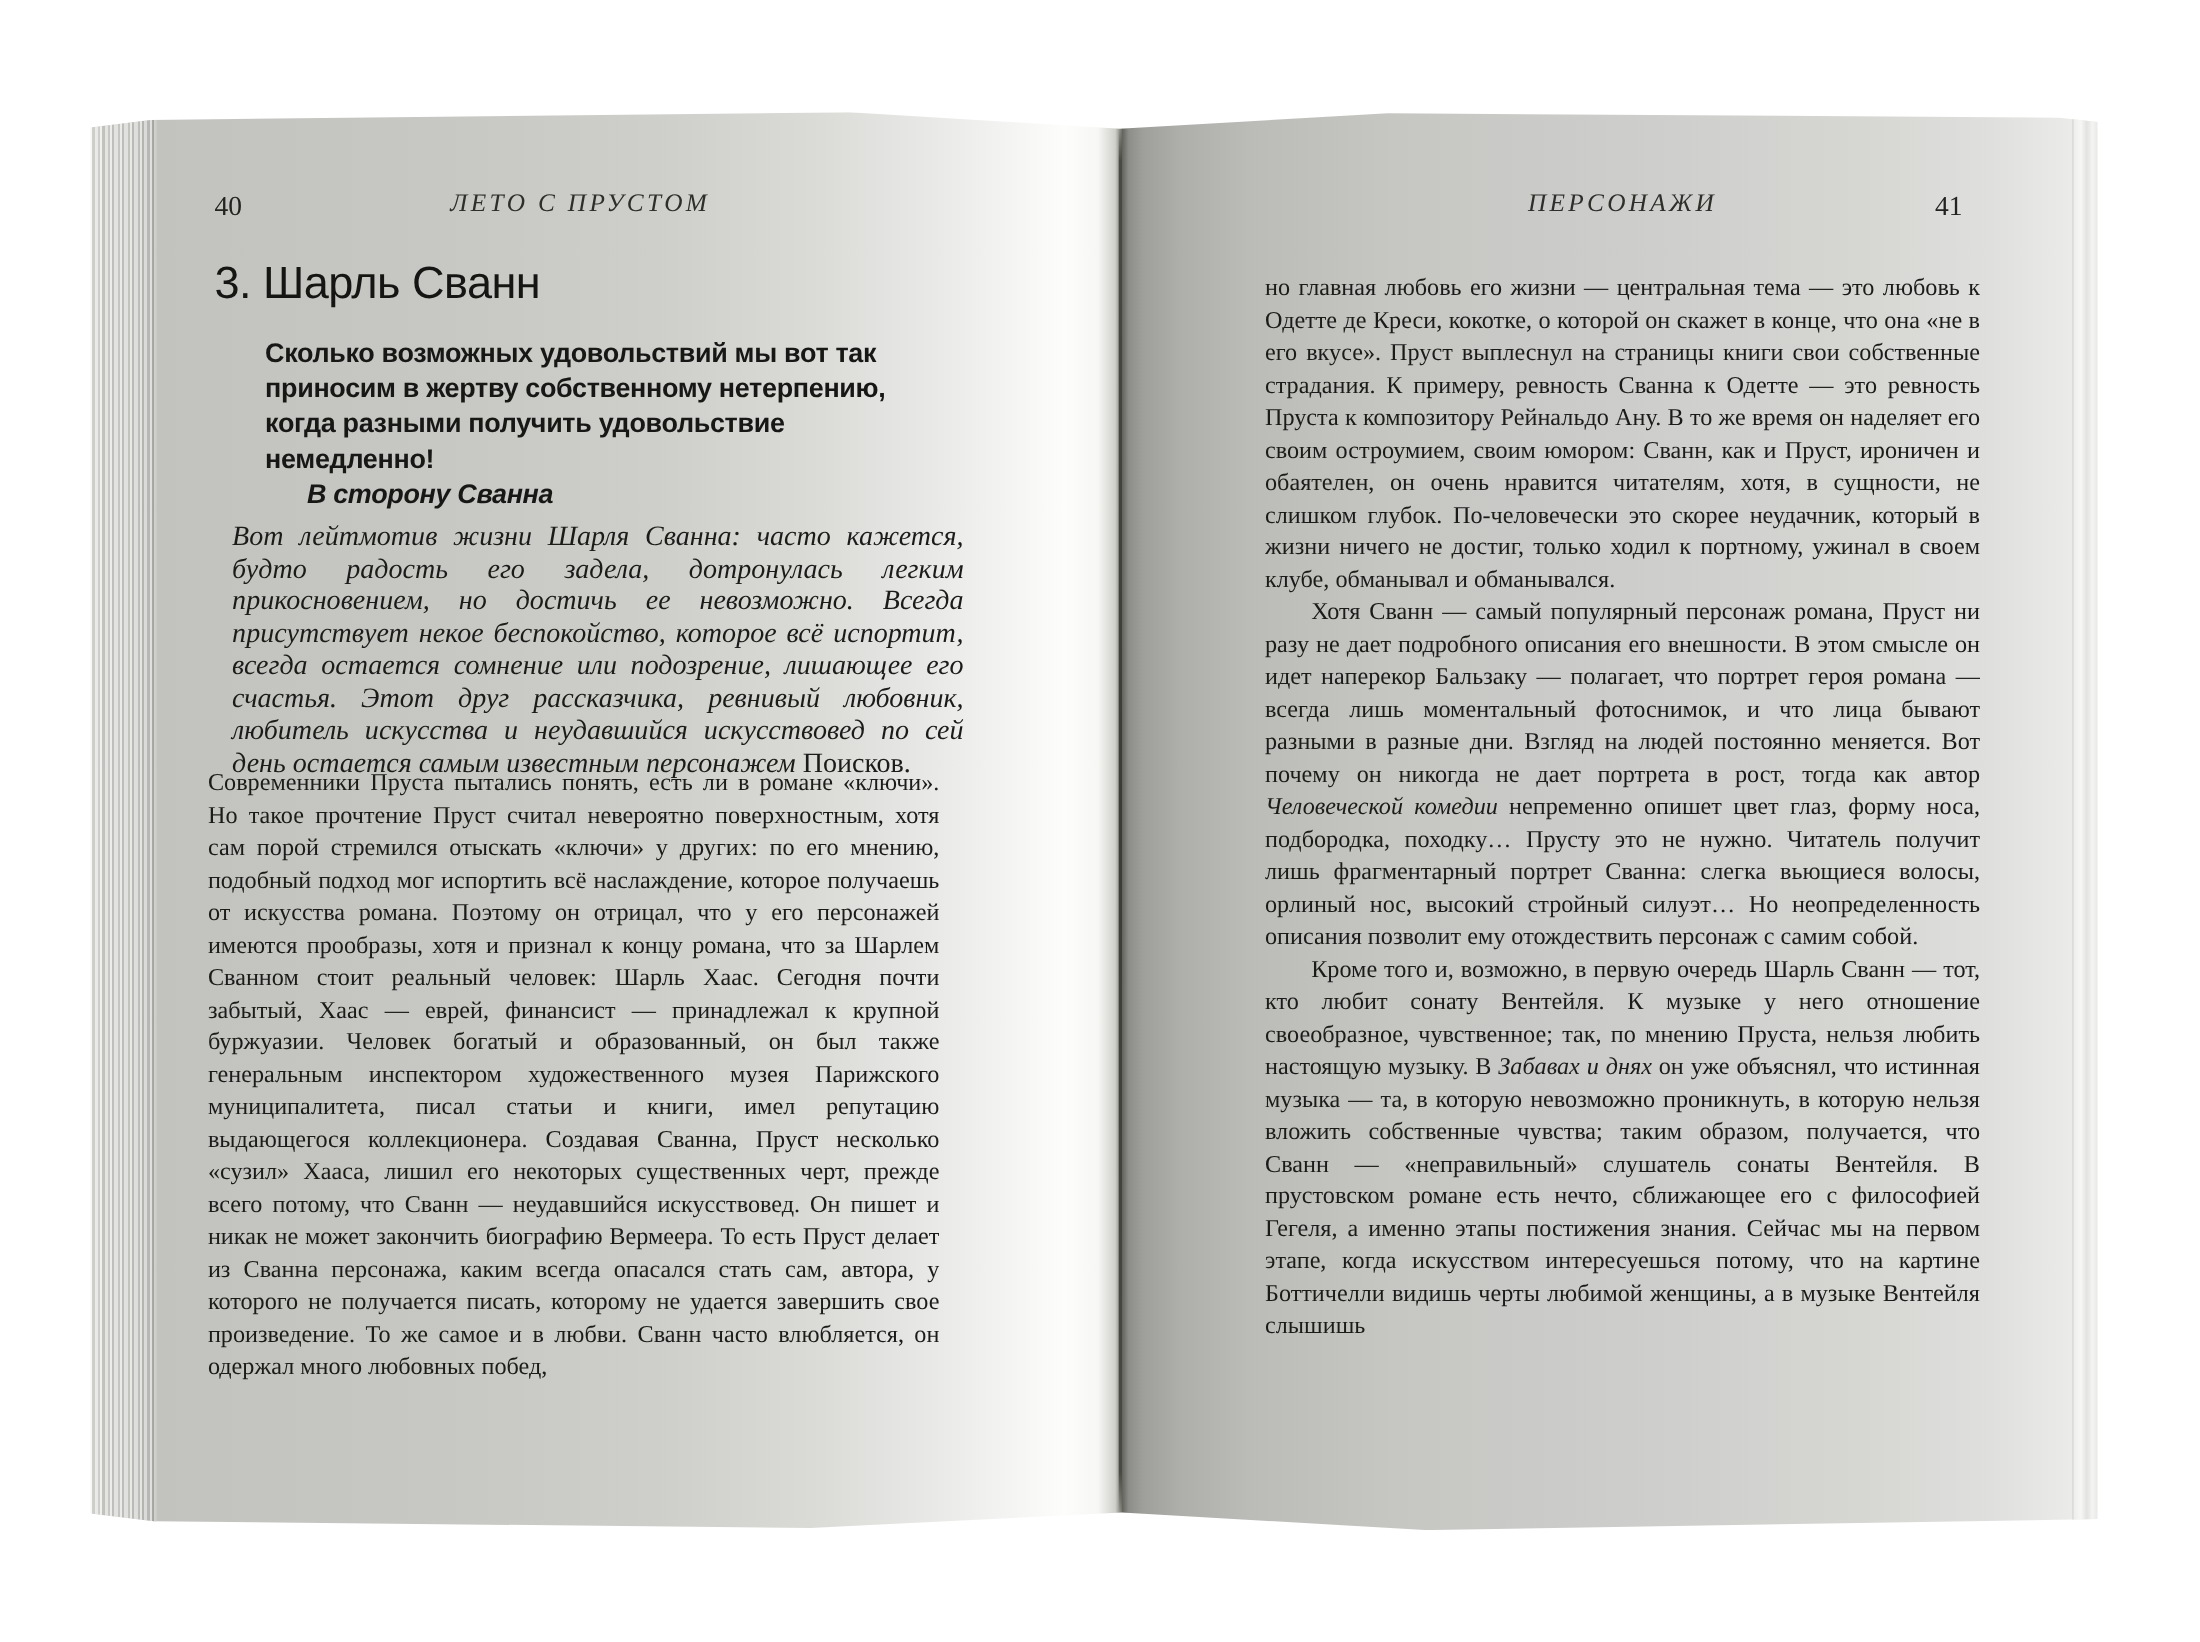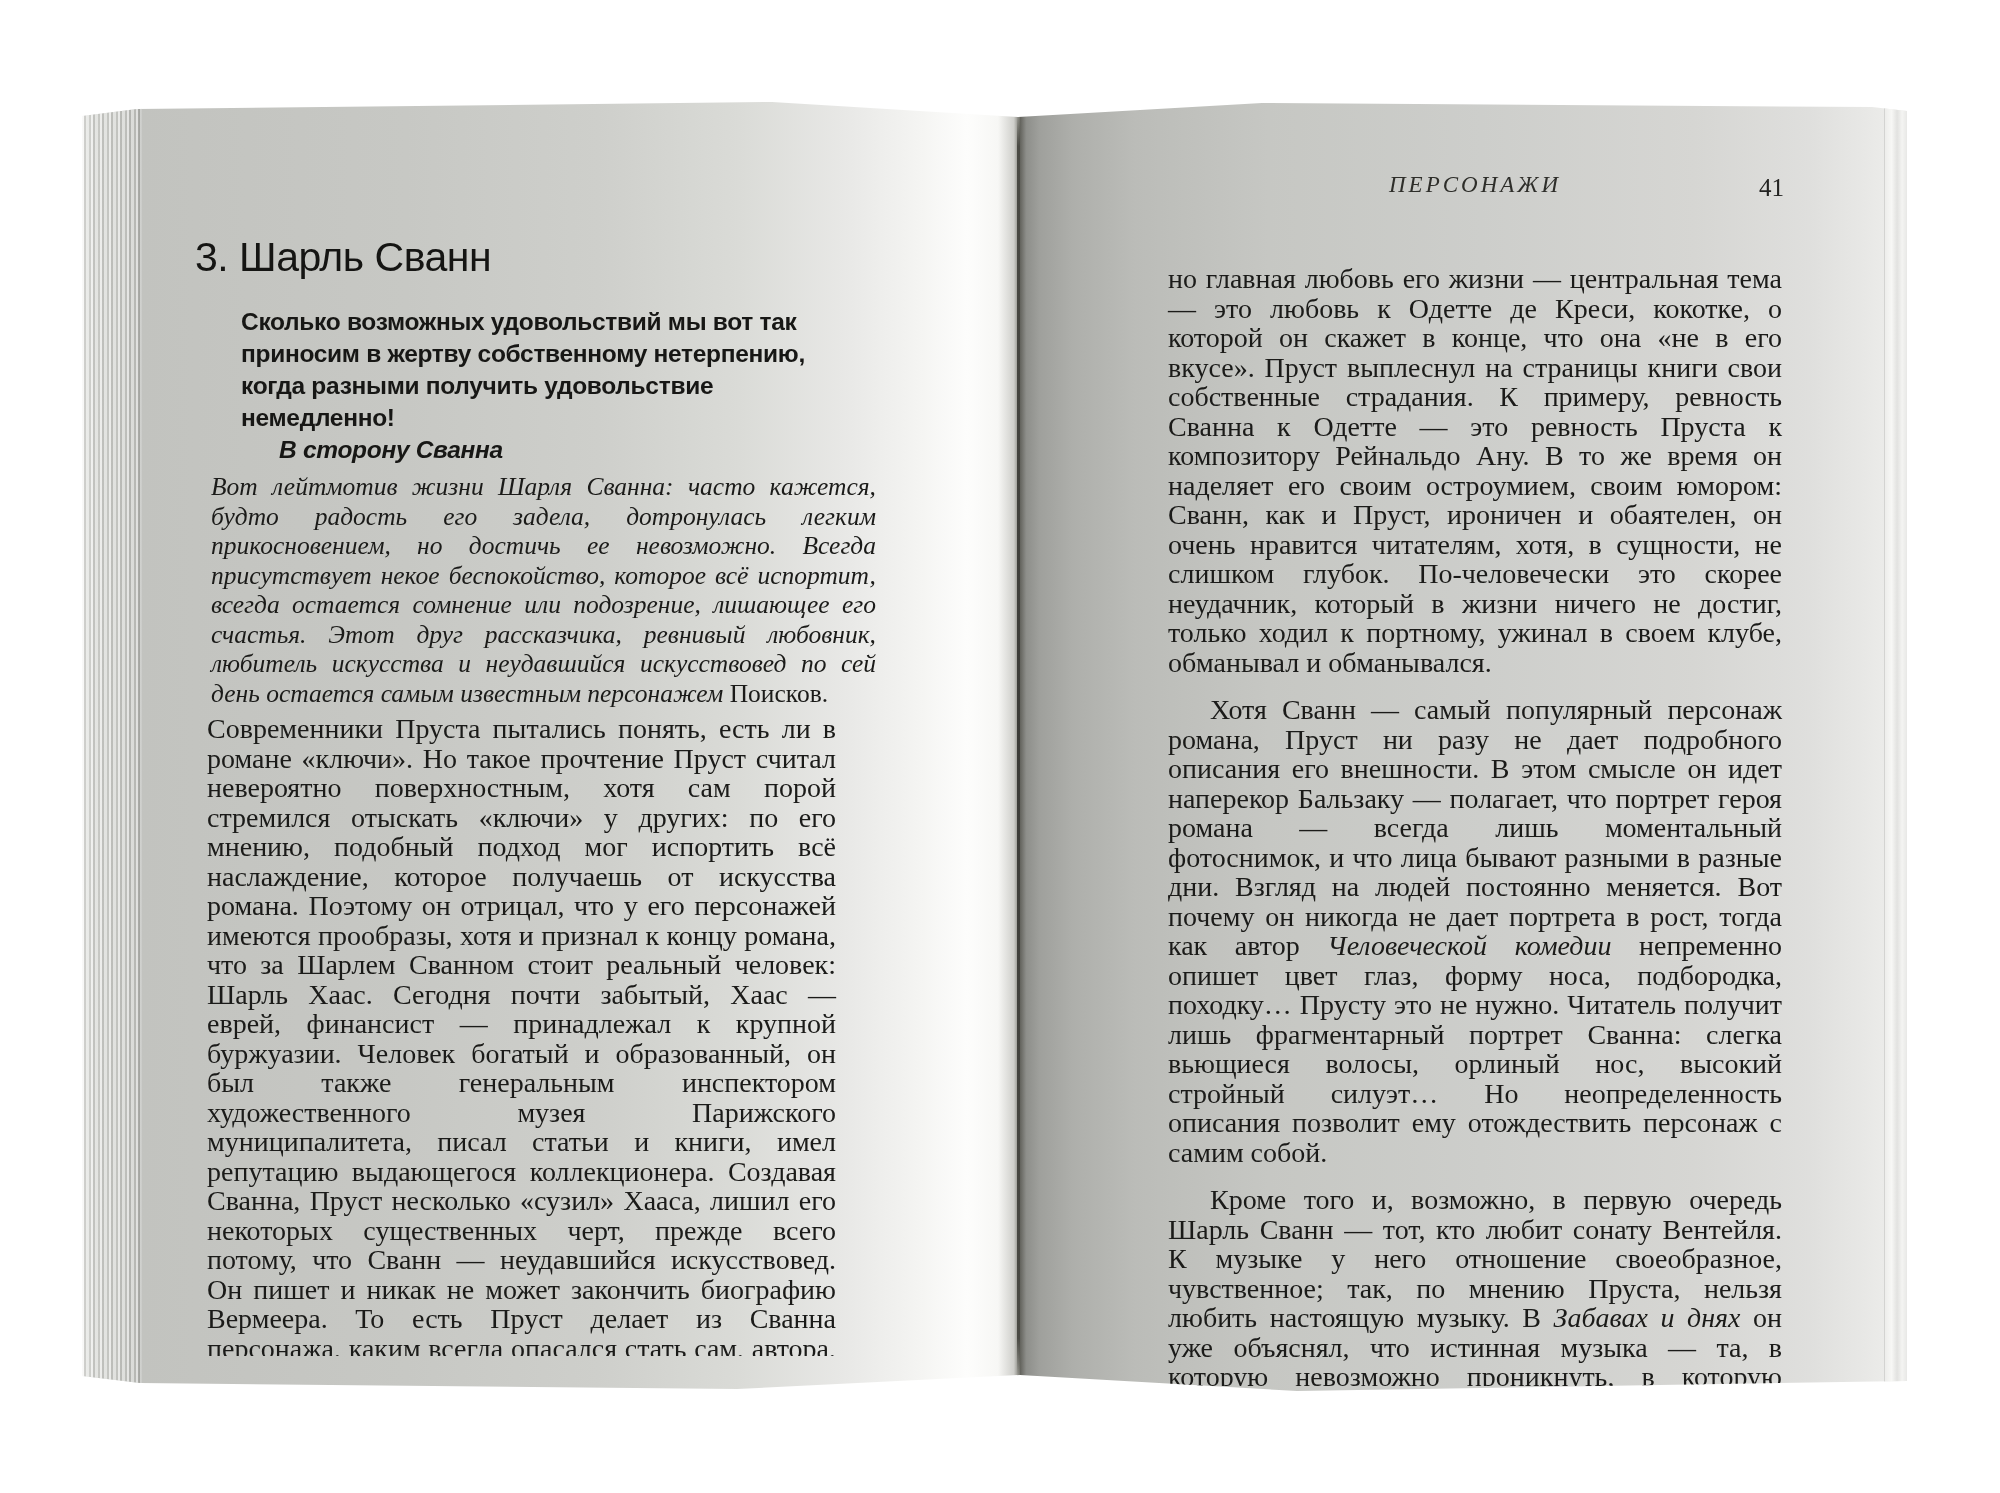--- a/index.html
+++ b/index.html
@@ -66,35 +66,39 @@
   .epigraph .epigraph-source{font-style:italic;margin-left:38px;}
   .lead{
     position:absolute;top:356px;left:53px;width:665px;margin:16px;
     font-style:italic;font-size:25.5px;line-height:29.5px;color:#1b1b19;
     text-align:justify;hyphens:auto;
   }
   .body-text{position:absolute;overflow:hidden;}
   .page-left .body-text{top:596px;left:47px;width:665px;max-height:660px;}
   .page-right .body-text{top:146px;left:130px;width:650px;max-height:1140px;}
   .body-text p{
-    margin:18px;font-size:28px;line-height:29.5px;color:#1b1b19;
+    margin:0;font-size:22px;line-height:29.5px;color:#1b1b19;
     text-align:justify;hyphens:auto;
   }
   .body-text p.indent{text-indent:42px;}
   .seg-italic{font-style:italic;}
   .seg-normal{font-style:normal;}
 </style>
 </head>
 <body>
 
 <div class="book">
 
   <div class="page-stack"></div>
 
   <div class="page page-left">
+    <div class="header">
+      <span class="page-num left">40</span>
+      <span class="running-head">ЛЕТО С ПРУСТОМ</span>
+    </div>
     <h1 class="chapter-title">3. Шарль Сванн</h1>
     <div class="epigraph">
       <p class="epigraph-text">Сколько возможных удовольствий мы вот так приносим в жертву собственному нетерпению, когда разными получить удовольствие немедленно!</p>
       <p class="epigraph-source">В сторону Сванна</p>
     </div>
     <p class="lead"><span class="seg-italic">Вот лейтмотив жизни Шарля Сванна: часто кажется, будто радость его задела, дотронулась легким прикосновением, но достичь ее невозможно. Всегда присутствует некое беспокойство, которое всё испортит, всегда остается сомнение или подозрение, лишающее его счастья. Этот друг рассказчика, ревнивый любовник, любитель искусства и неудавшийся искусствовед по сей день остается самым известным персонажем </span><span class="seg-normal">Поисков.</span></p>
     <div class="body-text">
       <p>Современники Пруста пытались понять, есть ли в романе «ключи». Но такое прочтение Пруст считал невероятно поверхностным, хотя сам порой стремился отыскать «ключи» у других: по его мнению, подобный подход мог испортить всё наслаждение, которое получаешь от искусства романа. Поэтому он отрицал, что у его персонажей имеются прообразы, хотя и признал к концу романа, что за Шарлем Сванном стоит реальный человек: Шарль Хаас. Сегодня почти забытый, Хаас — еврей, финансист — принадлежал к крупной буржуазии. Человек богатый и образованный, он был также генеральным инспектором художественного музея Парижского муниципалитета, писал статьи и книги, имел репутацию выдающегося коллекционера. Создавая Сванна, Пруст несколько «сузил» Хааса, лишил его некоторых существенных черт, прежде всего потому, что Сванн — неудавшийся искусствовед. Он пишет и никак не может закончить биографию Вермеера. То есть Пруст делает из Сванна персонажа, каким всегда опасался стать сам, автора, у которого не получается писать, которому не удается завершить свое произведение. То же самое и в любви. Сванн часто влюбляется, он одержал много любовных побед,</p>
     </div>
   </div>

